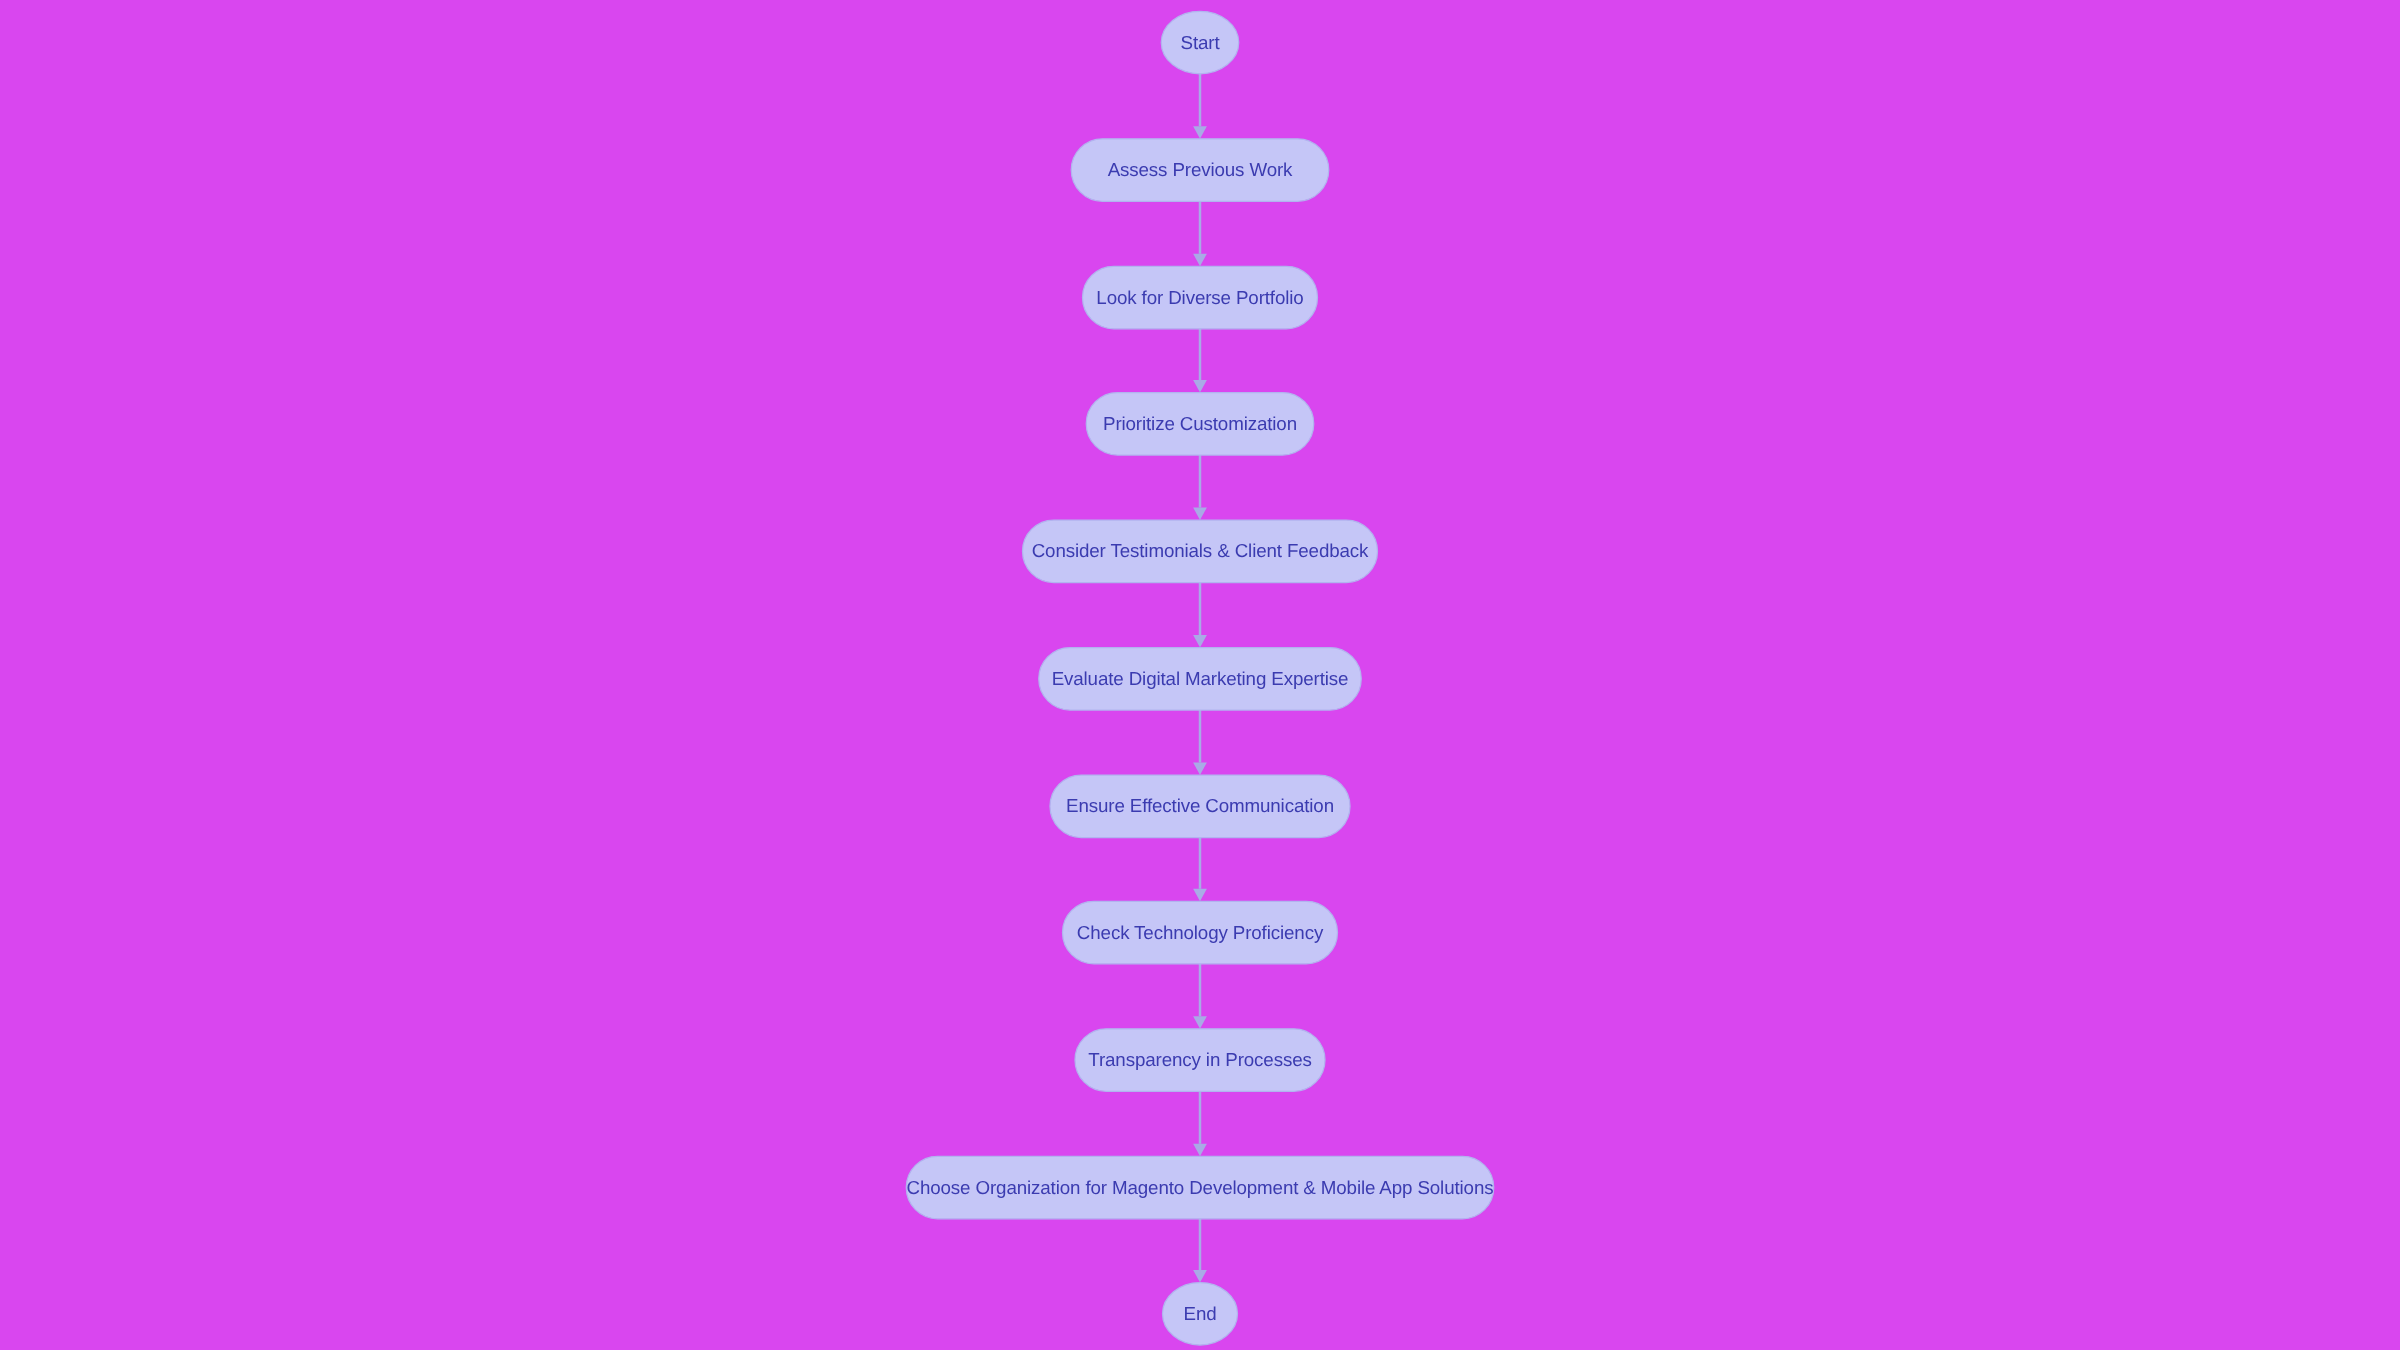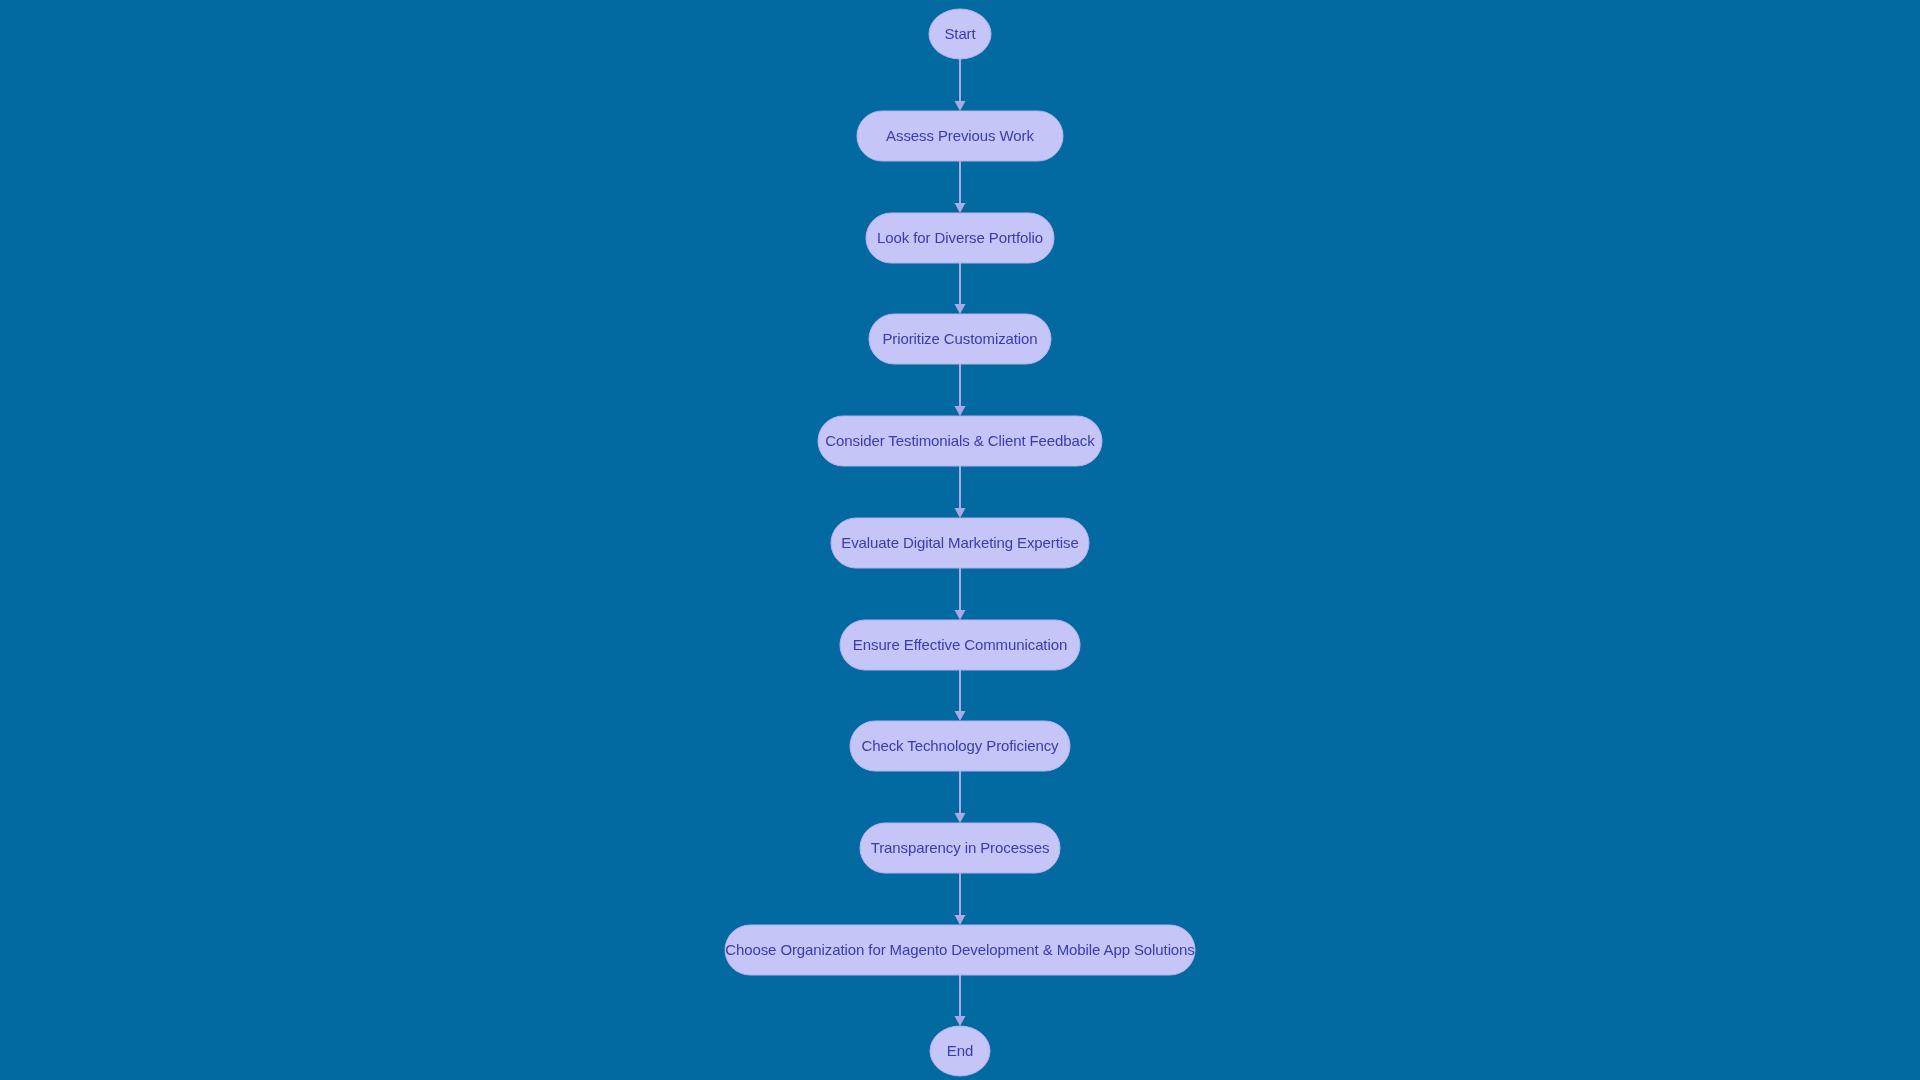--- a/index.html
+++ b/index.html
@@ -11,21 +11,21 @@
   body {
     width: 1920px;
     height: 1080px;
     overflow: hidden;
     font-family: "Liberation Sans", "DejaVu Sans", sans-serif;
   }
   #flowchart-root {
     position: relative;
     width: 1920px;
     height: 1080px;
-    background: #0369a1;
+    background: #d946ef;
   }
   #flow-svg {
     position: absolute;
     top: 0;
     left: 0;
     width: 1920px;
     height: 1080px;
     display: block;
   }
   .node-shape {

